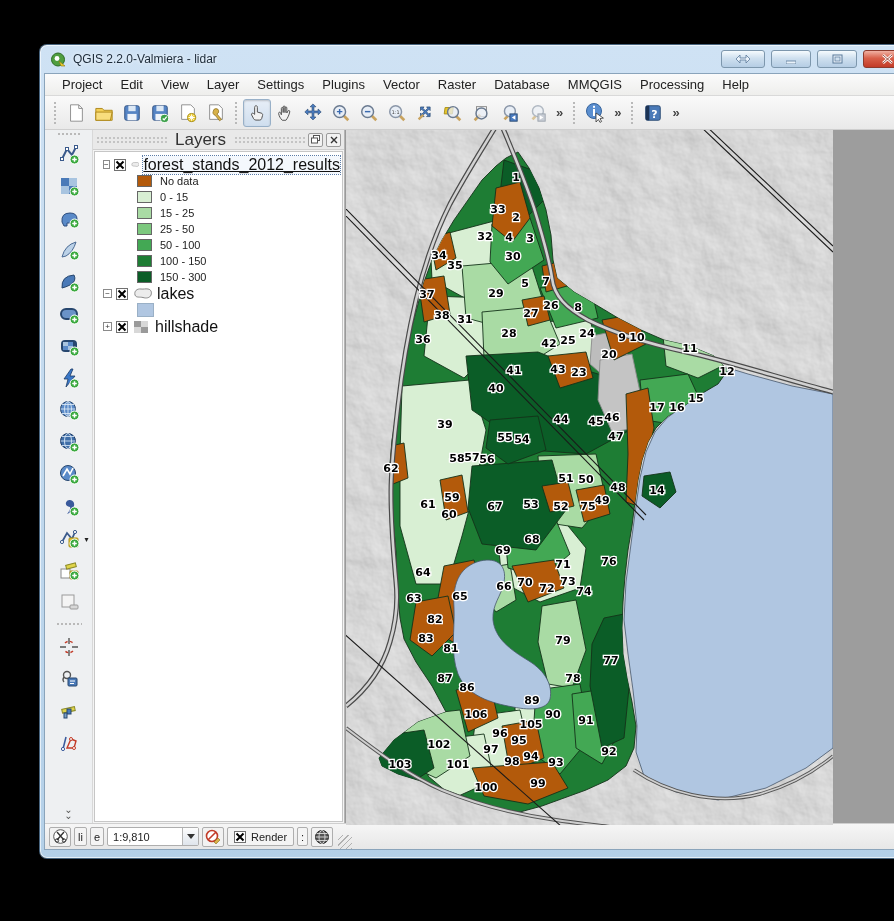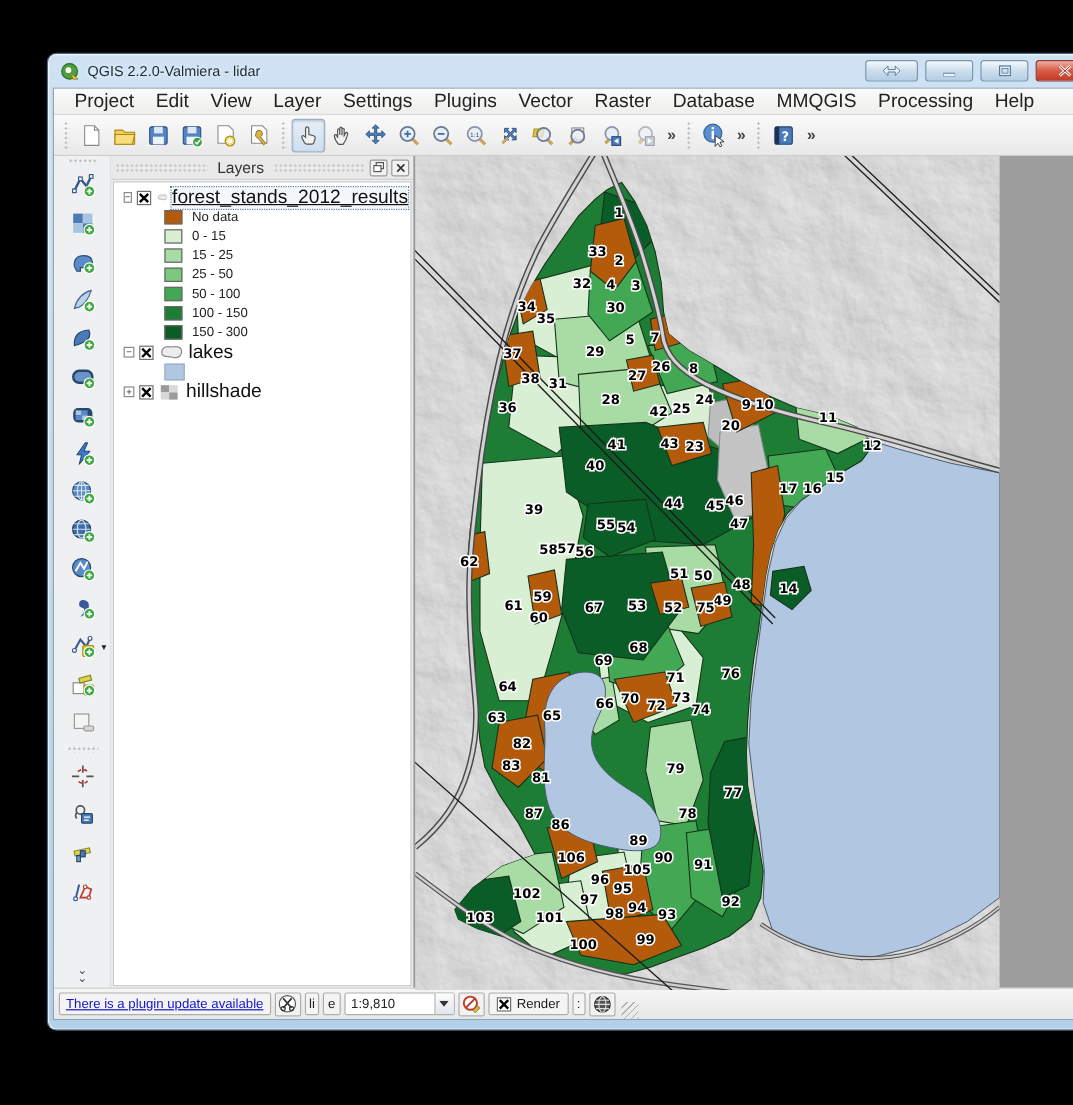--- a/index.html
+++ b/index.html
@@ -15,21 +15,21 @@
   .wbtn { height:18px; border:1px solid #7d97ad; border-radius:3px;
     background:linear-gradient(#f6fbfe,#cfe0ef 45%,#b5cde4); display:flex;
     align-items:center; justify-content:center; }
   .wbtn.resize { width:44px; }
   .wbtn.minmax { width:40px; }
   .wbtn.close { width:48px; background:linear-gradient(#f0b1a3,#d8604a 45%,#c23b28); border-color:#8d3a2d; }
   .content { height:777px; background:#eef0f2; border:1px solid #8aa4bb; display:flex; flex-direction:column; }
   
   .menubar { height:22px; background:linear-gradient(#fbfbfb,#eeeeec); display:flex;
     align-items:center; padding-left:8px; border-bottom:1px solid #d9d9d9; }
-  .menu-item { font-size:16px; color:#222; padding:1px 9px; }
+  .menu-item { font-size:13px; color:#222; padding:1px 9px; }
   
   .toolbar { height:34px; background:linear-gradient(#fafafa,#e9e9e9); display:flex;
     align-items:center; padding:0 4px; border-bottom:1px solid #cfcfcf; }
   .grip { width:5px; height:24px; margin:0 4px;
     background-image:radial-gradient(#b9b9b9 35%,transparent 36%); background-size:4px 4px; }
   .tb { width:28px; height:28px; display:flex; align-items:center; justify-content:center;
     border:1px solid transparent; border-radius:3px; }
   .tb.selected { background:linear-gradient(#e7eef7,#cfdeee); border-color:#98b0c8;
     box-shadow:inset 0 1px 2px rgba(0,0,0,.2); }
   .overflow { font-size:13px; font-weight:bold; color:#444; padding:0 5px; }
@@ -44,21 +44,21 @@
   .dk .caret { position:absolute; right:-4px; top:11px; font-size:8px; color:#222; }
   .dock-sep { width:26px; height:5px; margin:2px 0 6px;
     background-image:radial-gradient(#b9b9b9 35%,transparent 36%); background-size:4px 4px; }
   .dock-more { color:#555; font-size:10px; line-height:6px; text-align:center; margin-top:auto; margin-bottom:4px; }
   
   .panel { width:252px; background:#f4f4f4; display:flex; flex-direction:column; border-right:1px solid #b4b4b4; }
   .panel-header { height:20px; display:flex; align-items:center; background:#e9e9e9;
     border-bottom:1px solid #cfcfcf; padding:0 3px; }
   .panel-header .dots { flex:1; height:8px;
     background-image:radial-gradient(#c4c4c4 30%,transparent 31%); background-size:4px 4px; }
-  .panel-title { font-size:13px; color:#333; padding:0 8px; }
+  .panel-title { font-size:17px; color:#333; padding:0 8px; }
   .phbtn { width:15px; height:14px; border:1px solid #9a9a9a; background:#f2f2f2; border-radius:2px;
     margin-left:3px; display:flex; align-items:center; justify-content:center; font-size:9px; color:#333; }
   .tree { flex:1; background:#fff; border:1px solid #c6c6c6; margin:1px; padding:4px 2px; overflow:hidden; }
   .lrow { display:flex; align-items:center; height:17px; }
   .expander { width:9px; height:9px; border:1px solid #8a8a8a; background:#fff; font-size:8px;
     line-height:7px; text-align:center; color:#333; margin:0 4px 0 6px; }
   .chk { width:12px; height:12px; border:1px solid #707070; background:#fff; margin-right:5px;
     display:flex; align-items:center; justify-content:center; }
   .lyr-name { font-size:16px; font-weight:normal; color:#111; }
   .lyr-name.selected { text-decoration:underline; outline:1px dotted #5a7ca8; background:#f4f8fd; }
@@ -742,23 +742,20 @@
               <text x="93" y="618">102</text>
               <text x="54" y="638">103</text>
               <text x="185" y="598">105</text>
               <text x="130" y="588">106</text>
             </g>
         </svg>
       </div>
     </div>
 
     <div class="statusbar">
-      <div class="sbox">
-        <span class="plugin-link">There is a plugin update available</span>
-      </div>
       <div class="sbtn">
         <svg width="15" height="15" viewBox="0 0 15 15">
           <circle cx="7.5" cy="7.5" r="6.8" fill="#fff" stroke="#555"></circle>
           <path d="M4,3 L11,11 M11,3 L4,11" stroke="#333" stroke-width="1.4"></path>
           <circle cx="4" cy="11.5" r="1.7" fill="none" stroke="#333"></circle>
             <circle cx="11" cy="11.5" r="1.7" fill="none" stroke="#333"></circle>
         </svg>
       </div>
       <div class="sbox" style="padding:0 3px">
         <span>li</span>

